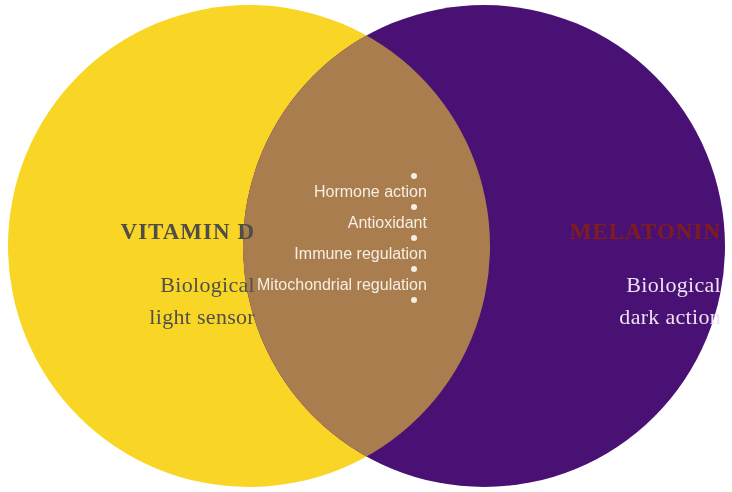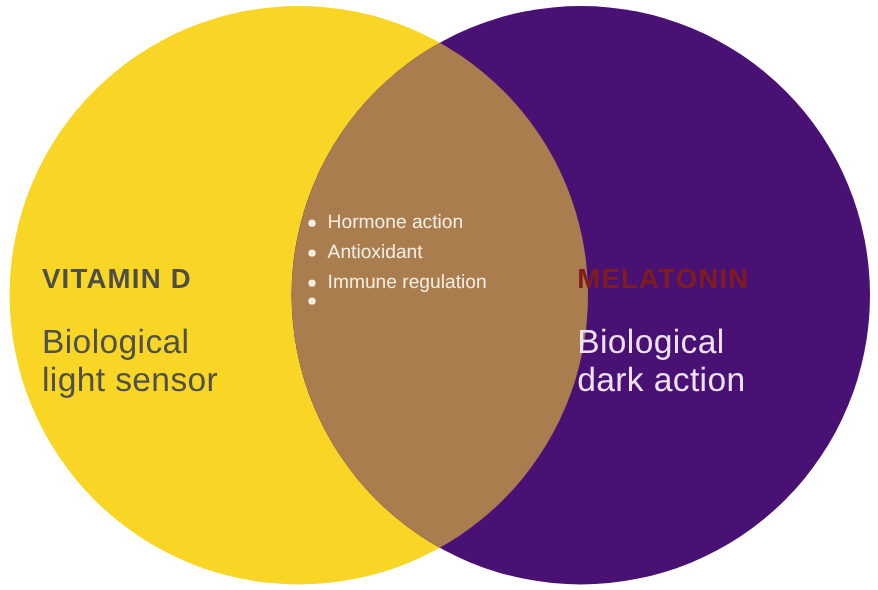--- a/index.html
+++ b/index.html
@@ -14,21 +14,22 @@
     background: #ffffff;
     overflow: hidden;
   }
   .venn-svg {
     position: absolute;
     left: 0;
     top: 0;
   }
   .label-block {
     position: absolute;
-    text-align: left;
+    text-align: right;
+    font-family: Liberation Serif, serif;
   }
   .label-left {
     left: 35px;
     top: 219px;
     width: 220px;
   }
   .label-right {
     left: 481px;
     top: 219px;
     width: 240px;
@@ -36,38 +37,39 @@
   .circle-title {
     font-size: 23px;
     font-weight: 700;
     letter-spacing: 1px;
     line-height: 26px;
   }
   .label-left .circle-title { color: #4E4E47; }
   .label-right .circle-title { color: #FAF6FC; }
   .circle-subtitle {
     margin-top: 24px;
-    font-size: 28px;
+    font-size: 22px;
     font-weight: 400;
     letter-spacing: 0.3px;
     line-height: 32px;
   }
   .label-left .circle-subtitle { color: #50504A; }
   .label-right .circle-subtitle { color: #EDE2F3; }
   .intersection-list {
     position: absolute;
     left: 257px;
     top: 173px;
     color: #F6EEE2;
     font-size: 16px;
     line-height: 25px;
   }
   .intersection-list .li {
     display: flex;
-    align-items: center;
+    align-items: flex-end;
+    flex-direction: column;
   }
   .intersection-list .dot {
     flex: 0 0 auto;
     width: 6px;
     height: 6px;
     border-radius: 50%;
     background: currentColor;
     margin-right: 10px;
   }
 </style>
@@ -103,20 +105,24 @@
     <div class="li">
       <span class="dot"></span>
       <span>Antioxidant</span>
     </div>
     <div class="li">
       <span class="dot"></span>
       <span>Immune regulation</span>
     </div>
     <div class="li">
       <span class="dot"></span>
+      <span>Mitochondrial regulation</span>
+    </div>
+    <div class="li">
+      <span class="dot"></span>
     </div>
   </div>
 
   <div class="label-block label-right">
     <div class="circle-title" style="color: #7f1d1d;">MELATONIN</div>
     <div class="circle-subtitle" style="color: rgb(237, 226, 243);">
       <div>Biological</div>
       <div>dark action</div>
     </div>
   </div>

